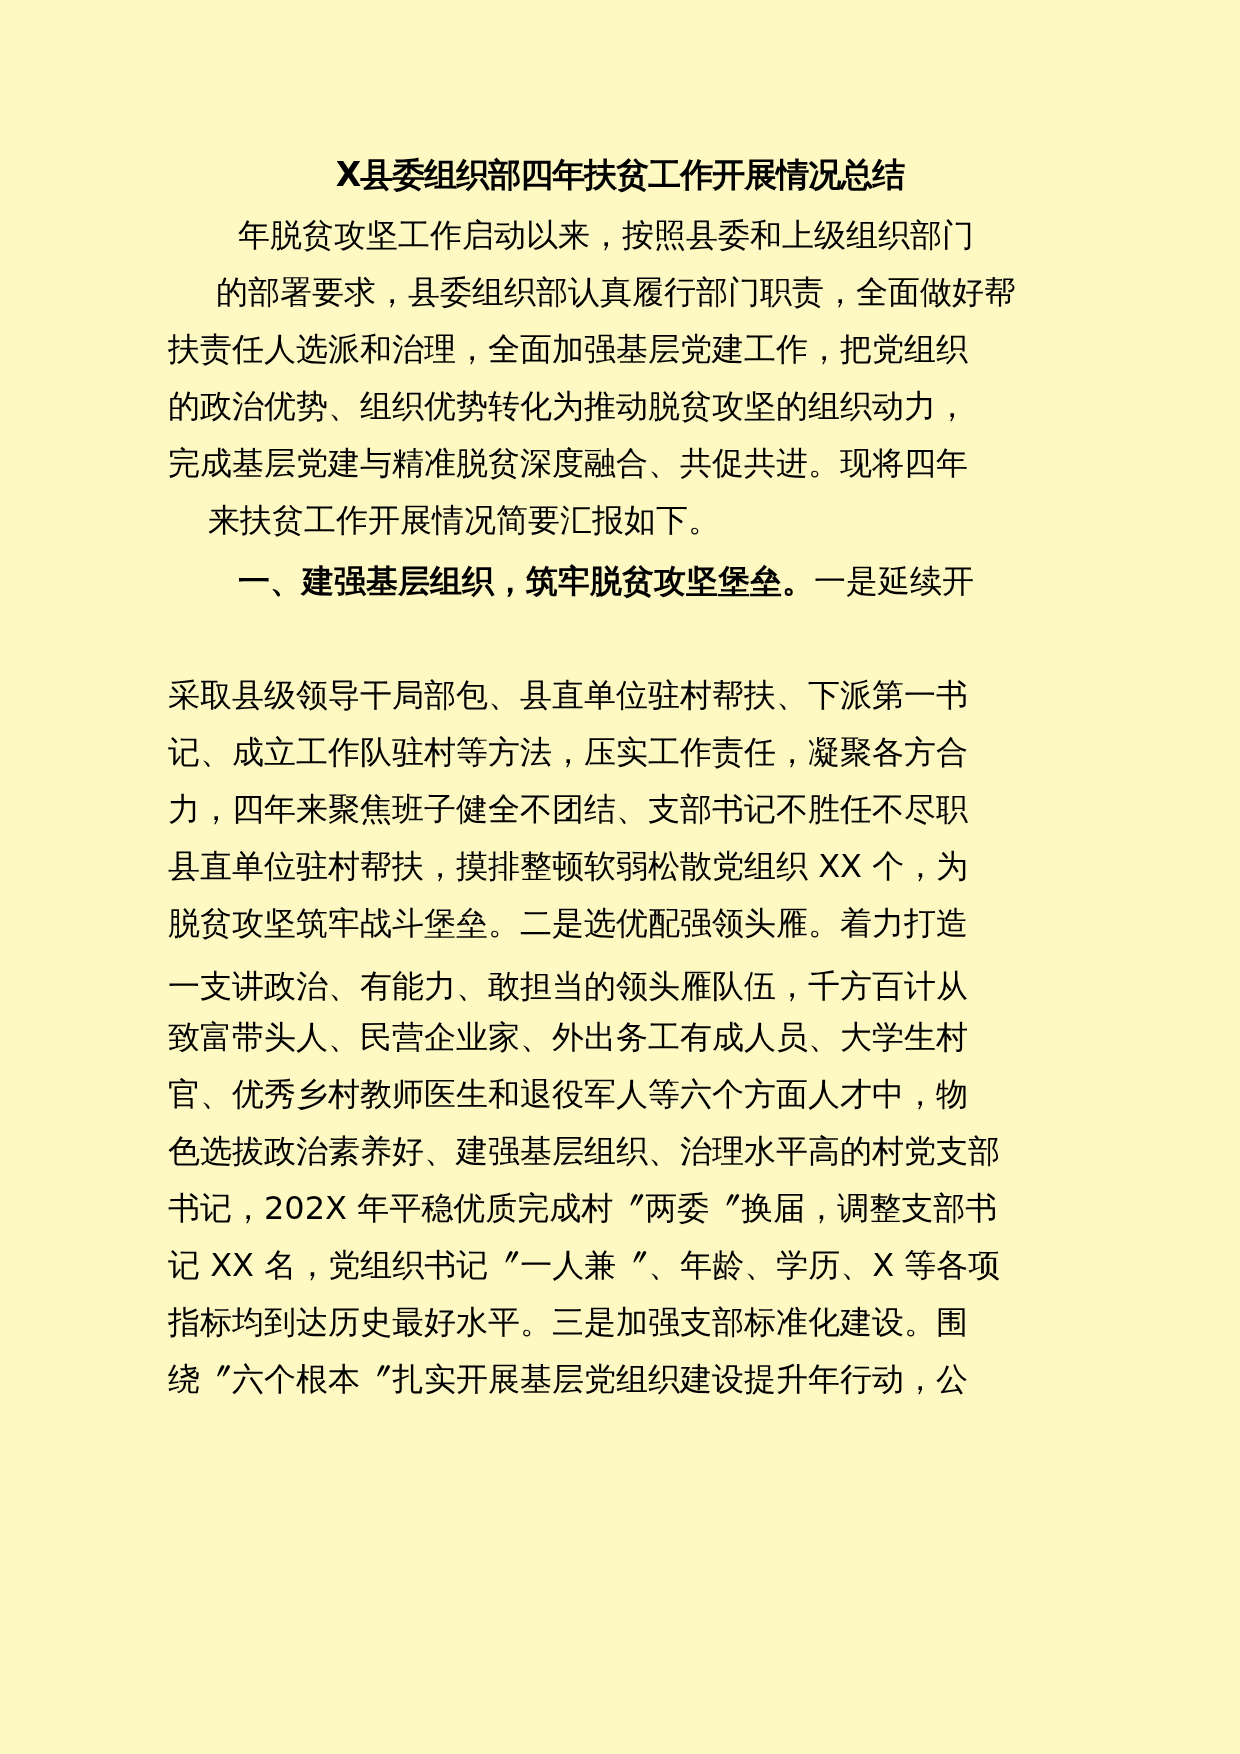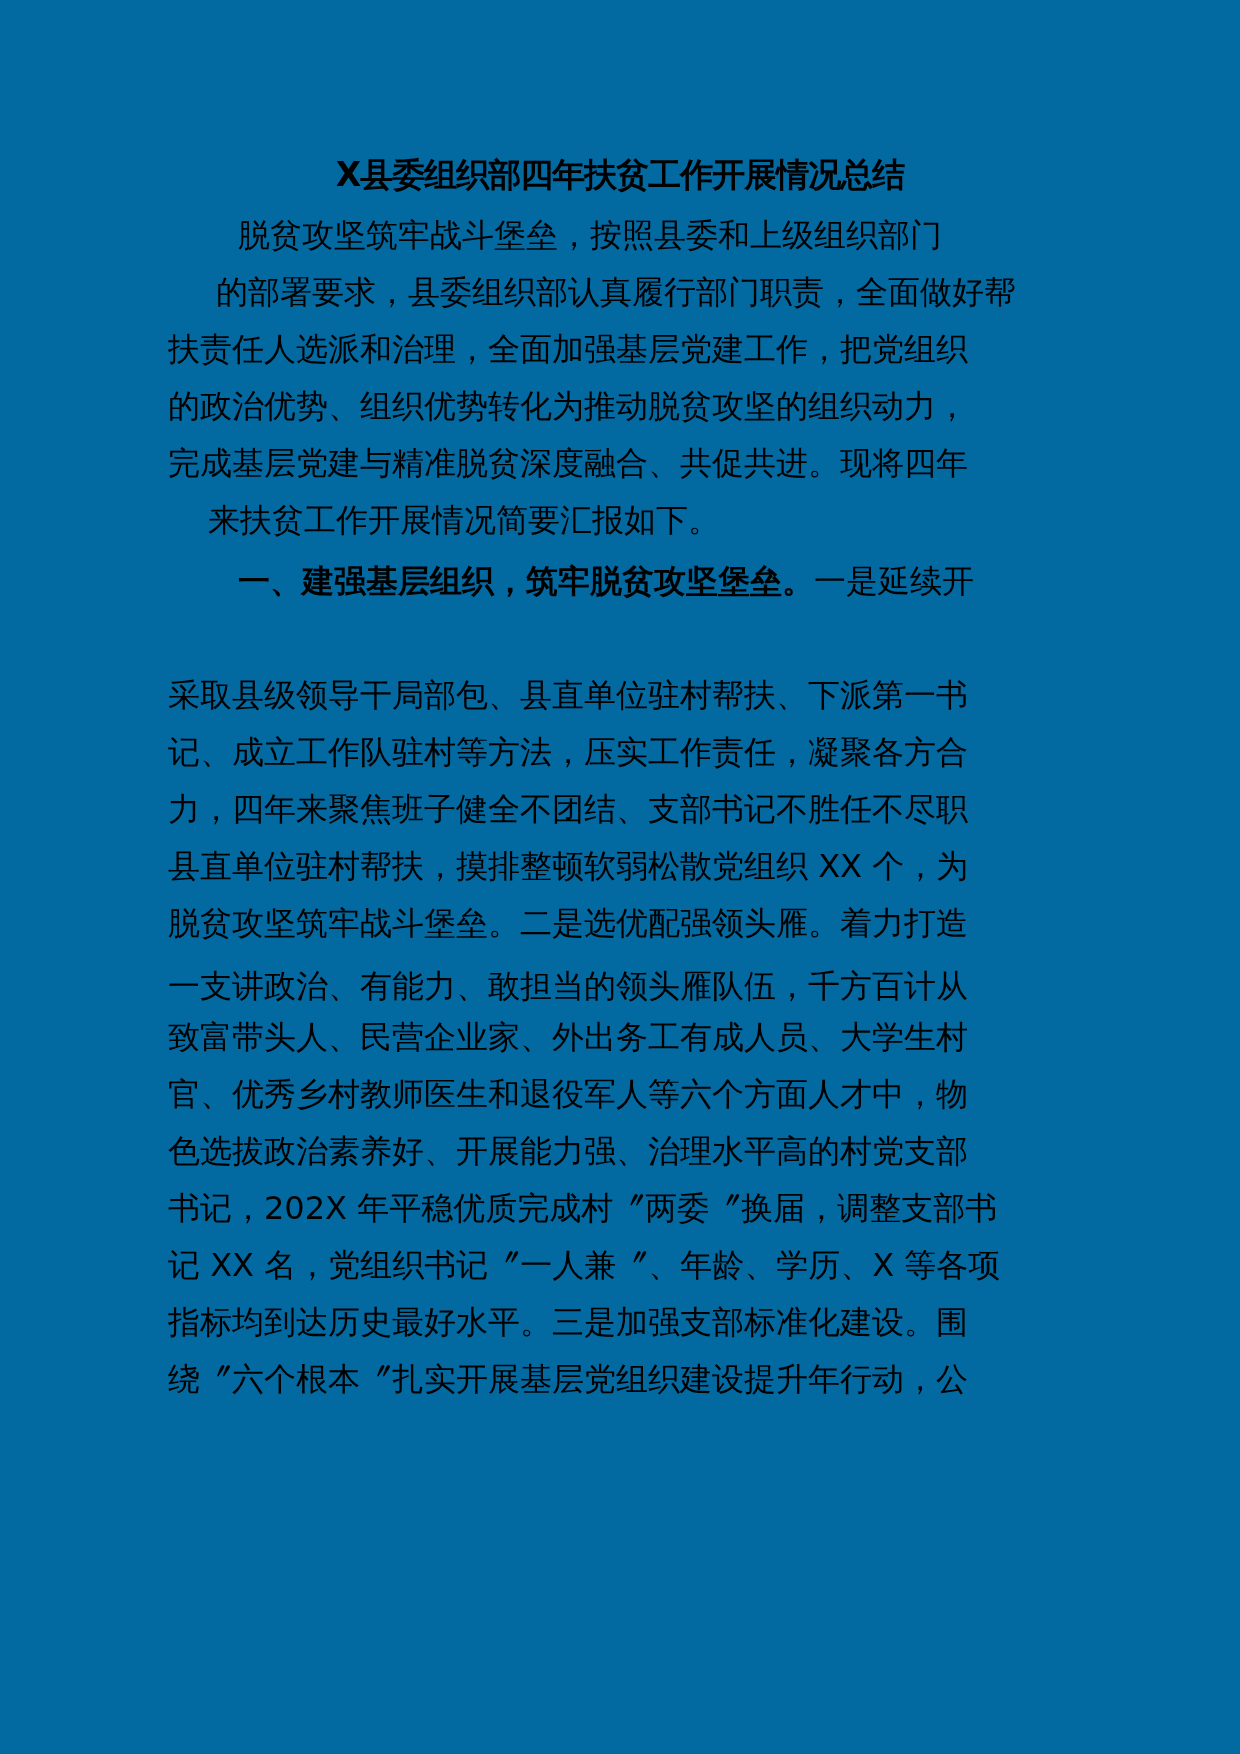--- a/index.html
+++ b/index.html
@@ -13,21 +13,21 @@
       position: relative;
       overflow: hidden;
       font-family: "DejaVu Sans", "Liberation Sans", sans-serif;
       color: #000000;
     }
     .page {
       position: absolute;
       left: 0; top: 0;
       width: 1240px;
       height: 1754px;
-      background: #0369a1;
+      background: #fef9c3;
     }
     .title {
       position: absolute;
       top: 152px;
       left: 0;
       width: 1240px;
       text-align: center;
       font-size: 33px;
       font-weight: bold;
       line-height: 46px;
@@ -55,35 +55,35 @@
       font-weight: bold;
     }
   </style>
 </head>
 <body>
 
 <div class="page">
 
   <div class="title">X县委组织部四年扶贫工作开展情况总结</div>
 
-  <div class="line indent" style="top:212px;">脱贫攻坚筑牢战斗堡垒，按照县委和上级组织部门</div>
+  <div class="line indent" style="top:212px;">年脱贫攻坚工作启动以来，按照县委和上级组织部门</div>
   <div class="line" style="top:269px;margin-left:48px;">的部署要求，县委组织部认真履行部门职责，全面做好帮</div>
   <div class="line" style="top:326px;">扶责任人选派和治理，全面加强基层党建工作，把党组织</div>
   <div class="line" style="top:383px;">的政治优势、组织优势转化为推动脱贫攻坚的组织动力，</div>
   <div class="line" style="top:440px;">完成基层党建与精准脱贫深度融合、共促共进。现将四年</div>
   <div class="line last" style="top:497px;margin-left:40px;">来扶贫工作开展情况简要汇报如下。</div>
 
   <div class="line indent" style="top:558px;"><span class="bold">一、建强基层组织，筑牢脱贫攻坚堡垒。</span><span>一是延续开</span></div>
   <div class="line" style="top:672px;">采取县级领导干局部包、县直单位驻村帮扶、下派第一书</div>
   <div class="line" style="top:729px;">记、成立工作队驻村等方法，压实工作责任，凝聚各方合</div>
   <div class="line" style="top:786px;">力，四年来聚焦班子健全不团结、支部书记不胜任不尽职</div>
   <div class="line" style="top:843px;">县直单位驻村帮扶，摸排整顿软弱松散党组织 XX 个，为</div>
   <div class="line" style="top:900px;">脱贫攻坚筑牢战斗堡垒。二是选优配强领头雁。着力打造</div>
   <div class="line" style="top:957px;margin-top:6px;">一支讲政治、有能力、敢担当的领头雁队伍，千方百计从</div>
   <div class="line" style="top:1014px;">致富带头人、民营企业家、外出务工有成人员、大学生村</div>
   <div class="line" style="top:1071px;">官、优秀乡村教师医生和退役军人等六个方面人才中，物</div>
-  <div class="line" style="top:1128px;">色选拔政治素养好、开展能力强、治理水平高的村党支部</div>
+  <div class="line" style="top:1128px;">色选拔政治素养好、建强基层组织、治理水平高的村党支部</div>
   <div class="line" style="top:1185px;">书记，202X 年平稳优质完成村〞两委〞换届，调整支部书</div>
   <div class="line" style="top:1242px;">记 XX 名，党组织书记〞一人兼〞、年龄、学历、X 等各项</div>
   <div class="line" style="top:1299px;">指标均到达历史最好水平。三是加强支部标准化建设。围</div>
   <div class="line" style="top:1356px;">绕〞六个根本〞扎实开展基层党组织建设提升年行动，公</div>
 
 </div>
 
 </body></html>

